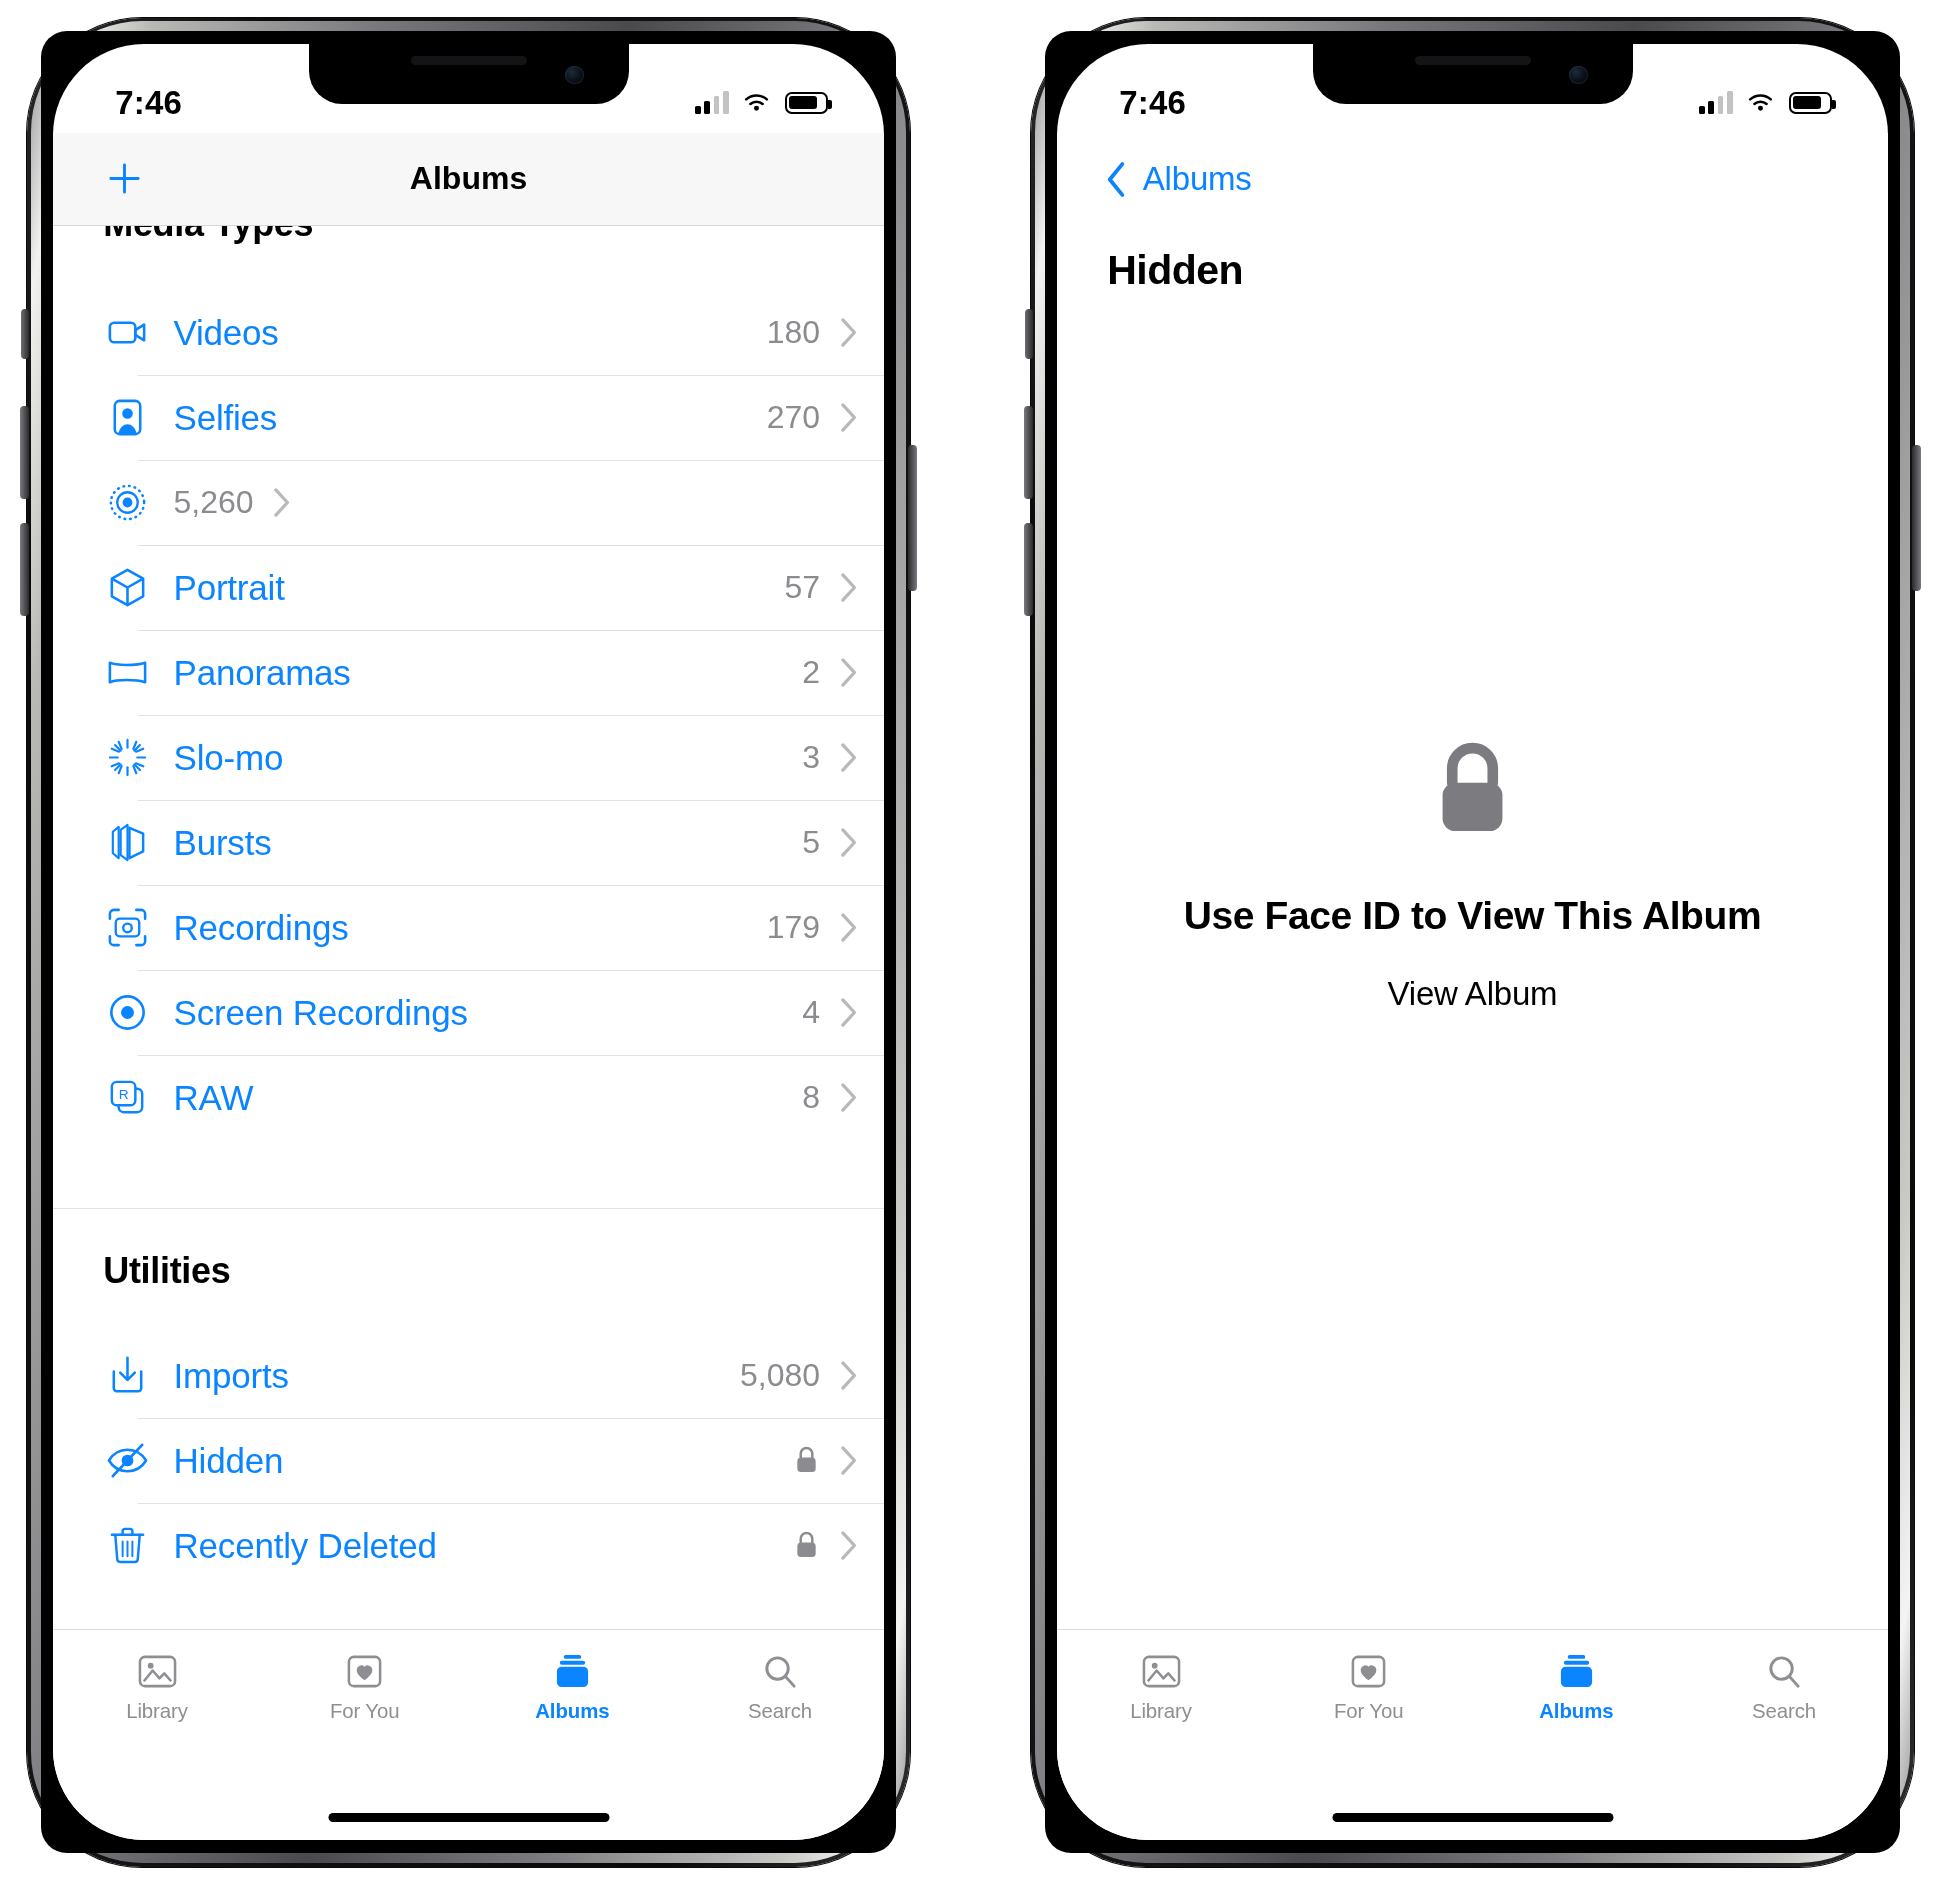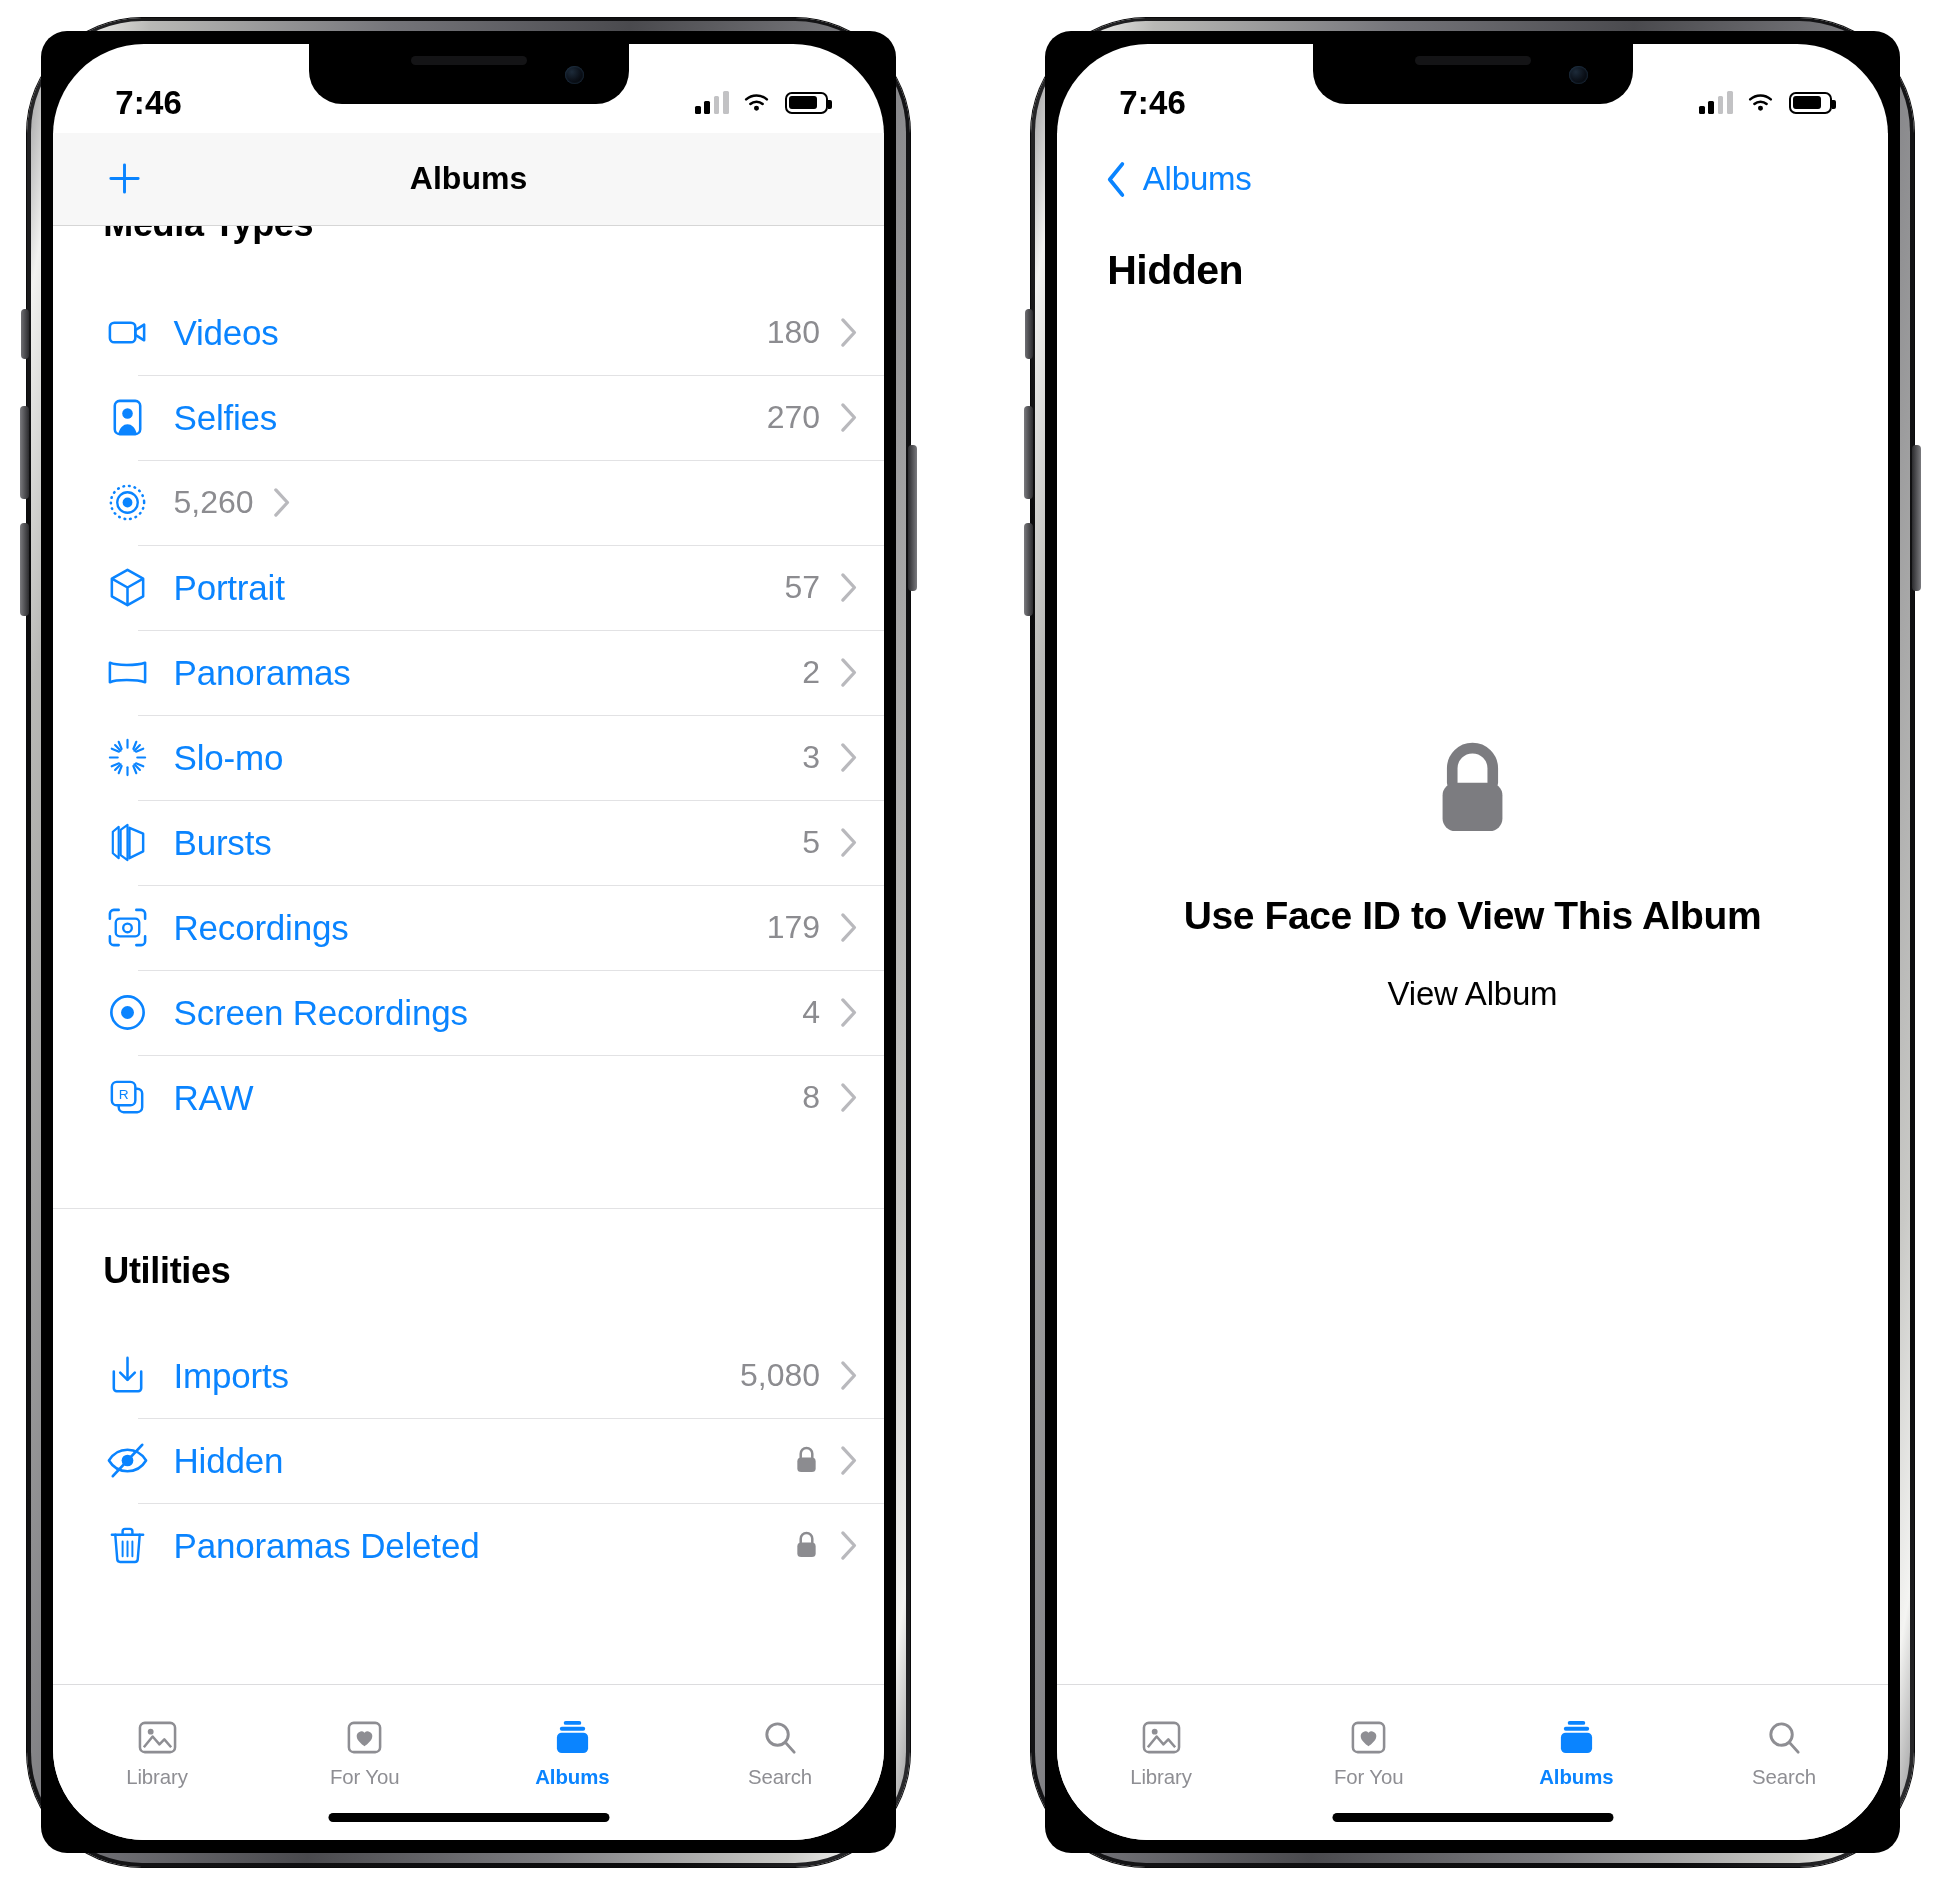--- a/index.html
+++ b/index.html
@@ -209,26 +209,26 @@
     height: 1px; background: #e2e2e4;
     margin: 0;
   }
   .spacer-block { height: 68px; }
   .spacer-small { height: 41px; }
 
   
   .tabbar {
     position: absolute;
     bottom: 0; left: 0; right: 0;
-    height: 156px;
+    height: 211px;
     background: #ffffff;
     border-top: 1px solid #dcdcde;
     display: flex;
     align-items: flex-start;
-    padding-top: 33px;
+    padding-top: 22px;
     z-index: 20;
   }
   .tab {
     flex: 1 1 0;
     display: flex;
     flex-direction: column;
     align-items: center;
     gap: 8.7px;
     color: #8e8e93;
   }
@@ -551,21 +551,21 @@
 
           <div class="row">
             <span class="row-ico">
               <svg width="45" height="45" viewBox="0 0 46 46" fill="none" stroke="#0a84ff" stroke-width="2.5" stroke-linecap="round" stroke-linejoin="round">
                 <path d="M7 12h32"></path>
                 <path d="M18 12V8.5A2.5 2.5 0 0 1 20.5 6h5A2.5 2.5 0 0 1 28 8.5V12"></path>
                 <path d="M10.5 12l2 25a3 3 0 0 0 3 2.8h15a3 3 0 0 0 3-2.8l2-25"></path>
                 <path d="M18 19v15M23 19v15M28 19v15" stroke-width="2"></path>
               </svg>
             </span>
-            <span class="row-label">Panoramas Deleted</span>
+            <span class="row-label">Recently Deleted</span>
             <span class="row-lock">
               <svg width="27" height="33" viewBox="0 0 28 34" fill="none">
                 <path d="M8 14v-4a6 6 0 0 1 12 0v4" stroke="#8c8c90" stroke-width="2.6" stroke-linecap="round"></path>
                 <rect x="4.5" y="14" width="19" height="15" rx="4" fill="#8c8c90"></rect>
               </svg>
             </span>
             <svg class="chev" viewBox="0 0 22 34">
               <path d="M5 4l12 13L5 30" stroke="#b9b9bd" stroke-width="3.4" fill="none" stroke-linecap="round" stroke-linejoin="round"></path>
             </svg>
           </div>

